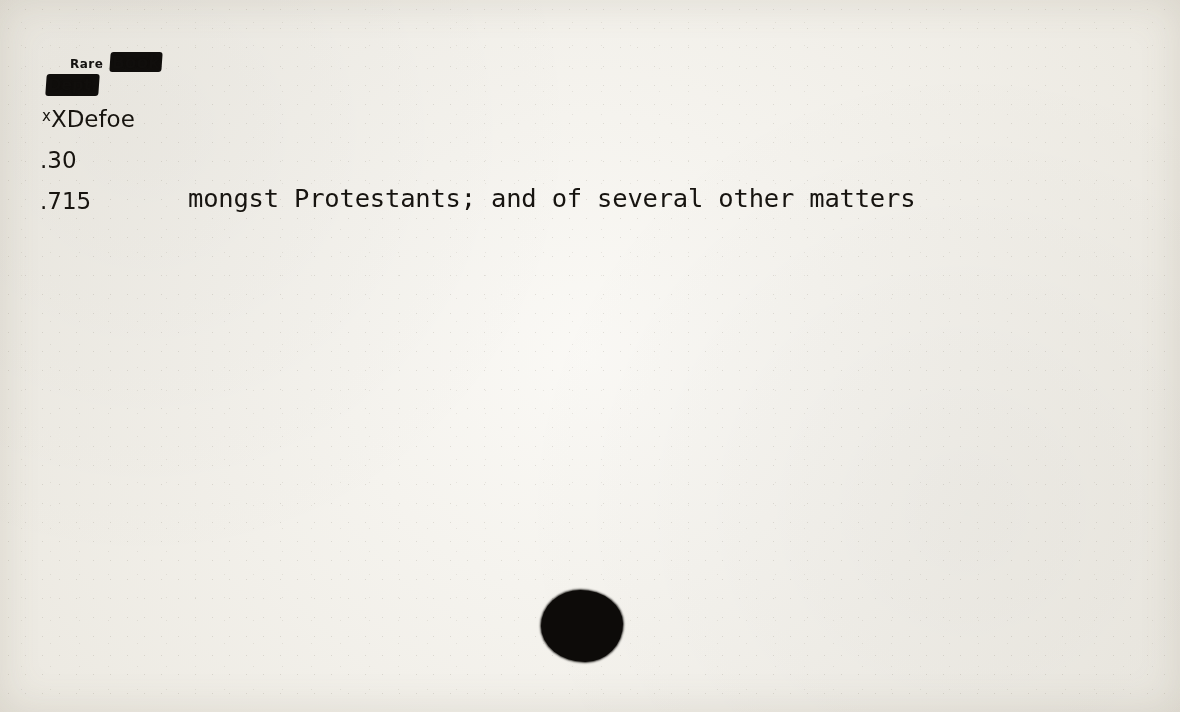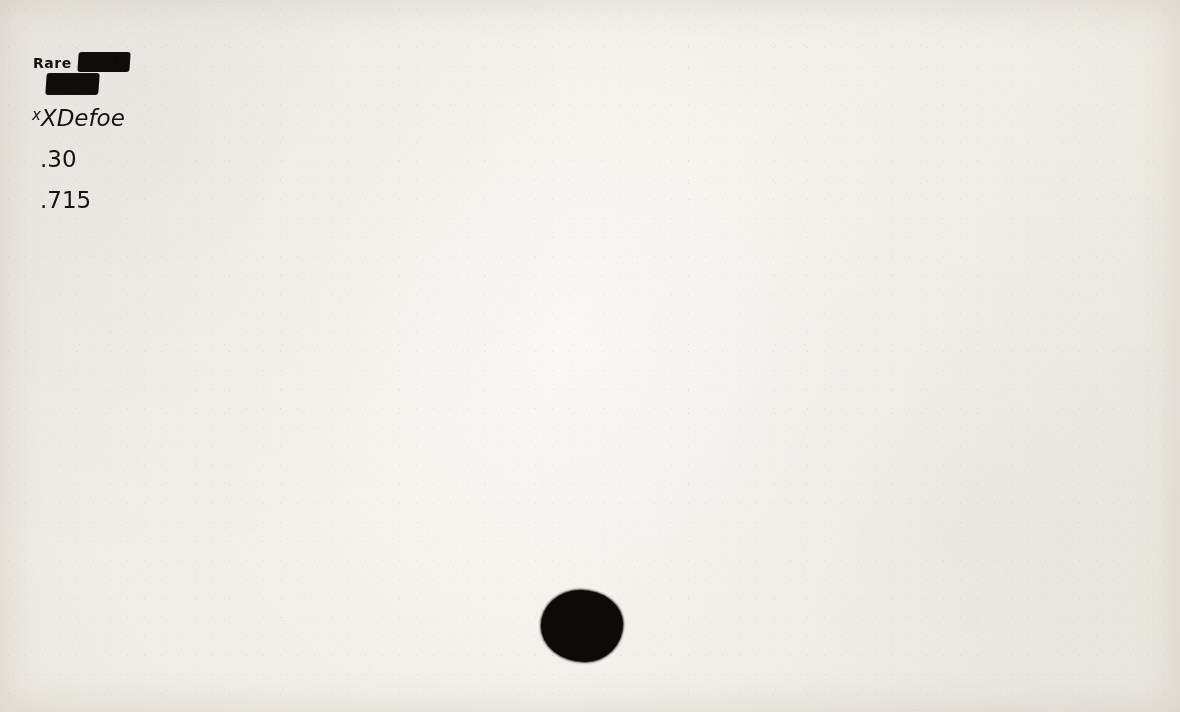--- a/index.html
+++ b/index.html
@@ -56,21 +56,22 @@
     font-weight: bold;
     letter-spacing: 0.5px;
     color: #141210;
   }
   .stamp-rare {
     font-size: 17px;
     line-height: 20px;
     margin-left: 1px;
   }
   .stamp-rare .smallcap {
-    font-size: 14px;
+    font-size: 12px;
+    margin-left: 37px;
   }
   .stamp-blob {
     display: inline-block;
     background: #100e0c;
     color: #100e0c;
     border-radius: 3px;
     padding: 0 2px;
     letter-spacing: 0px;
     transform: skewX(-4deg);
     text-shadow: 0 0 2px #100e0c;
@@ -83,22 +84,21 @@
   }
   .call-line {
     font-family: "DejaVu Sans", sans-serif;
     font-size: 23px;
     line-height: 41px;
     color: #17140f;
     white-space: pre;
     margin-left: 8px;
   }
   .call-line.first {
-    margin-left: 0;
-    font-style: italic;
+    margin-left: 10px;
   }
   .call-sup {
     font-size: 15px;
     vertical-align: 6px;
   }
 
   
   #entry {
     position: absolute;
     left: 188px;
@@ -140,20 +140,21 @@
     <div class="stamp-line stamp-rare"><span class="smallcap">Rare</span> <span class="stamp-blob">Book</span></div>
 
     <div class="stamp-line stamp-dept"><span class="stamp-blob">Dept.</span></div>
 
     <div class="call-line first"><span class="call-sup">x</span><span>XDefoe</span></div>
     <div class="call-line">.30</div>
     <div class="call-line">.715</div>
   </div>
 
   <div id="entry">
+    <span class="ln">mongst Protestants; and of several other matters</span>
     
     
     
     
     
     
     
     
   </div>
 

